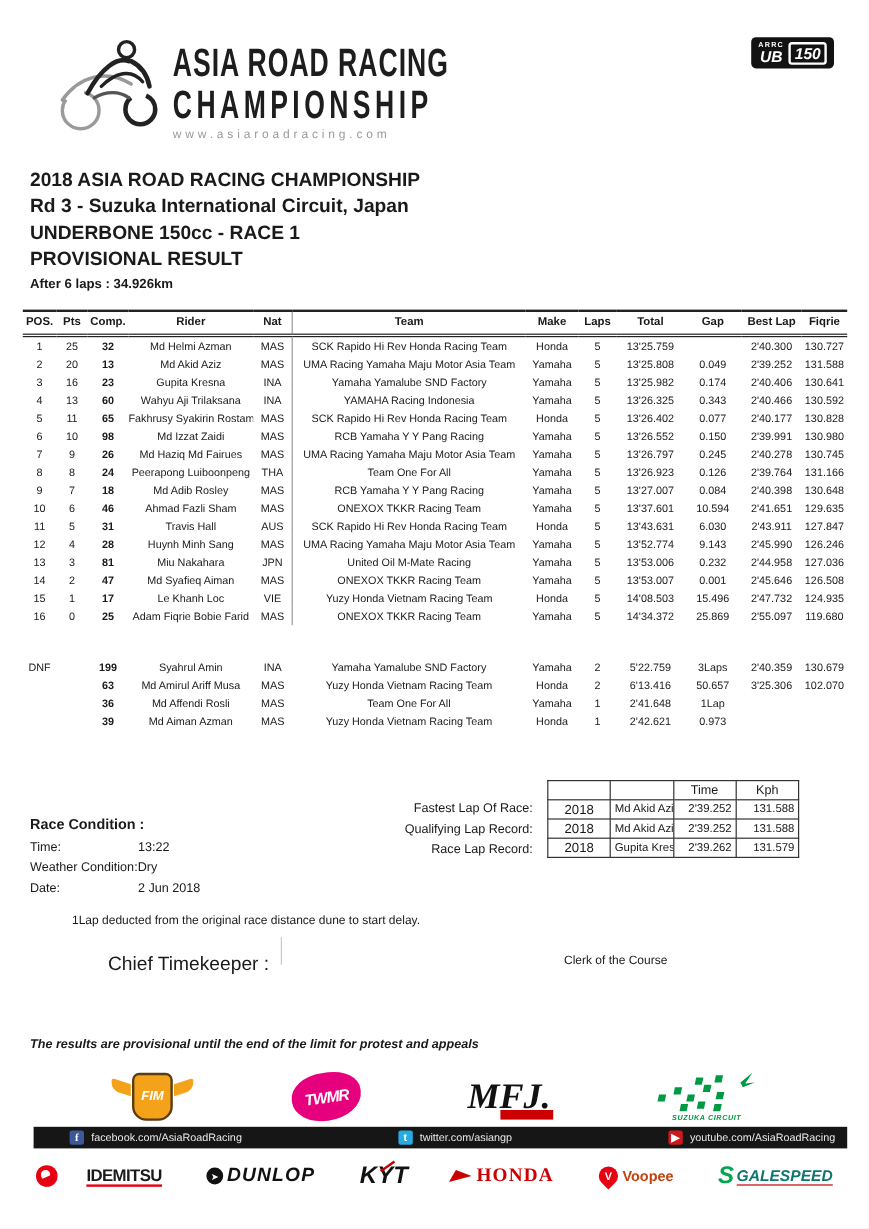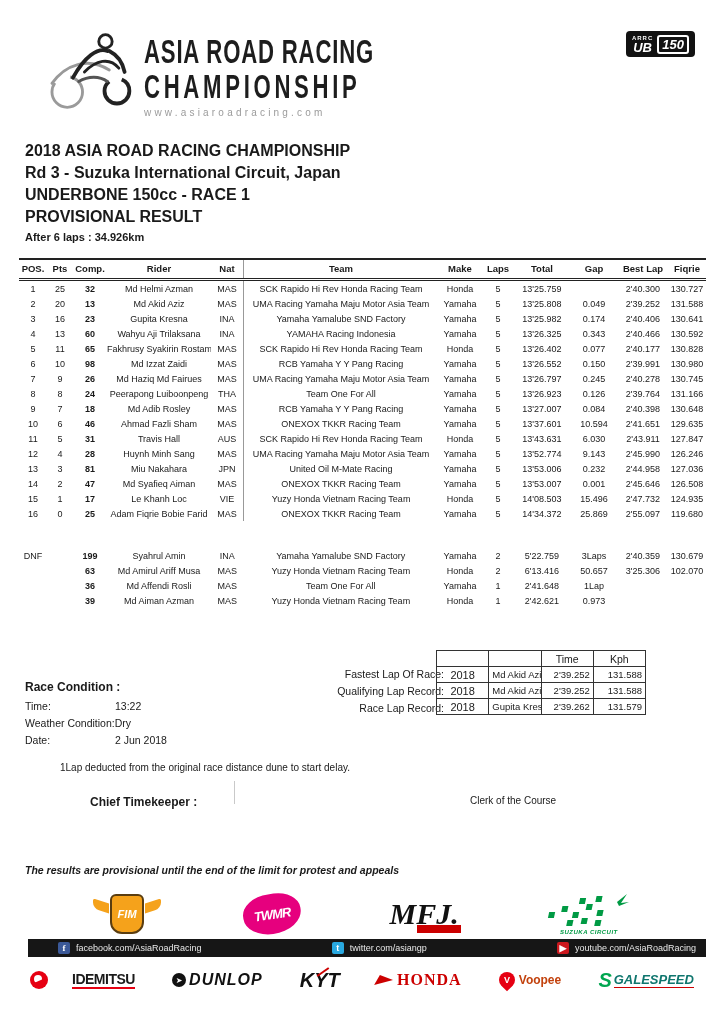--- a/index.html
+++ b/index.html
@@ -39,35 +39,35 @@
   td.c2{font-weight:bold;}
   td.c3{text-align:left;padding-left:10px;}
   td.c5{text-align:left;padding-left:7px;}
   .vsep{border-left:1px solid #999;}
   td.small-name{font-size:7px;}
   tr.spacer td{height:27px;border:none;}
 
   
   .rec-labels{position:absolute;top:666px;left:240px;width:204px;text-align:right;}
   .rec-labels div{font-size:10.5px;line-height:17px;height:17px;}
-  table.records{position:absolute;top:650px;left:436px;width:210px;border-collapse:collapse;table-layout:fixed;}
+  table.records{position:absolute;top:650px;left:456px;width:210px;border-collapse:collapse;table-layout:fixed;}
   table.records th,table.records td{border:1px solid #333;font-size:9.5px;height:15px;padding:0 3px;white-space:nowrap;overflow:hidden;}
   table.records th{text-align:center;font-weight:normal;font-size:10.5px;}
   table.records td.year{font-size:11px;text-align:center;width:36px;}
   table.records td.rname{text-align:left;width:130px;}
   table.records td.rtime{text-align:right;width:45px;}
   table.records td.rkph{text-align:right;width:40px;}
 
   
   .racecond{position:absolute;top:680px;left:25px;font-size:10.5px;}
   .racecond .h{font-size:12px;font-weight:bold;margin-bottom:4px;}
   .racecond .row{display:flex;line-height:17px;}
   .racecond .lab{width:90px;}
   .note{position:absolute;top:762px;left:60px;font-size:10px;}
-  .sig-left{position:absolute;top:795px;left:90px;font-size:12px;font-weight:bold;}
+  .sig-left{position:absolute;top:795px;left:90px;font-size:16px;}
   .sig-right{position:absolute;top:795px;left:470px;font-size:10px;}
   .sig-divider{position:absolute;top:781px;left:234px;width:1px;height:23px;background:#c9c9c9;}
   .provisional{position:absolute;top:864px;left:25px;font-size:10.5px;font-weight:bold;font-style:italic;}
 
   
   .sponsors-top{position:absolute;top:890px;left:55px;width:620px;height:48px;display:flex;justify-content:space-around;align-items:center;}
   .fim{width:56px;height:42px;position:relative;display:flex;align-items:center;justify-content:center;}
   .fim .wing{position:absolute;top:8px;width:16px;height:10px;background:#f5a21b;}
   .fim .wl{left:-6px;transform:skewY(18deg);border-radius:2px 0 0 6px;}
   .fim .wr{right:-6px;transform:skewY(-18deg);border-radius:0 2px 6px 0;}

